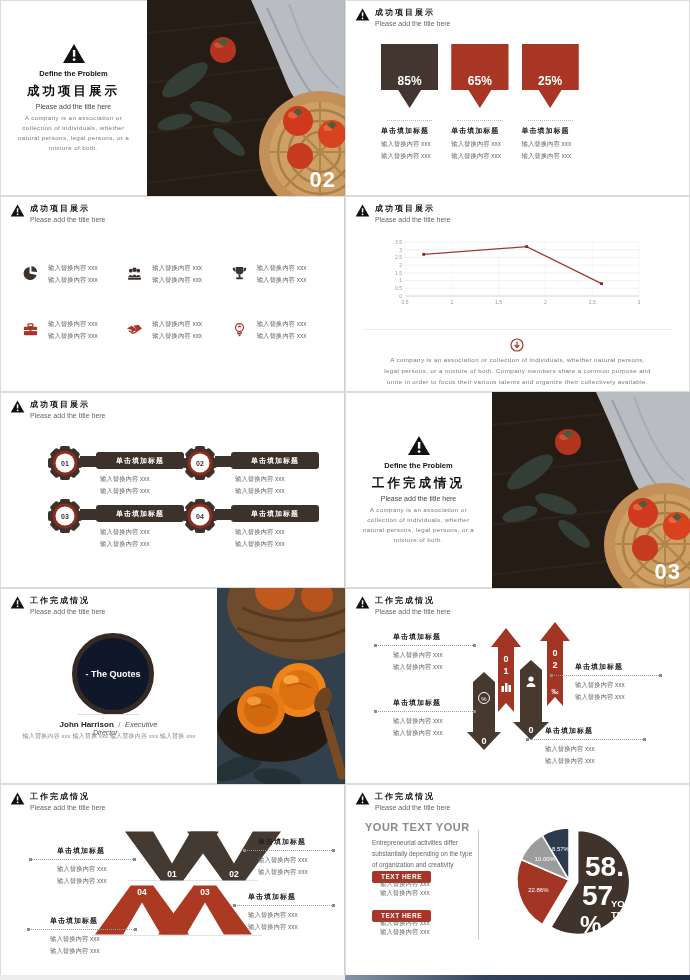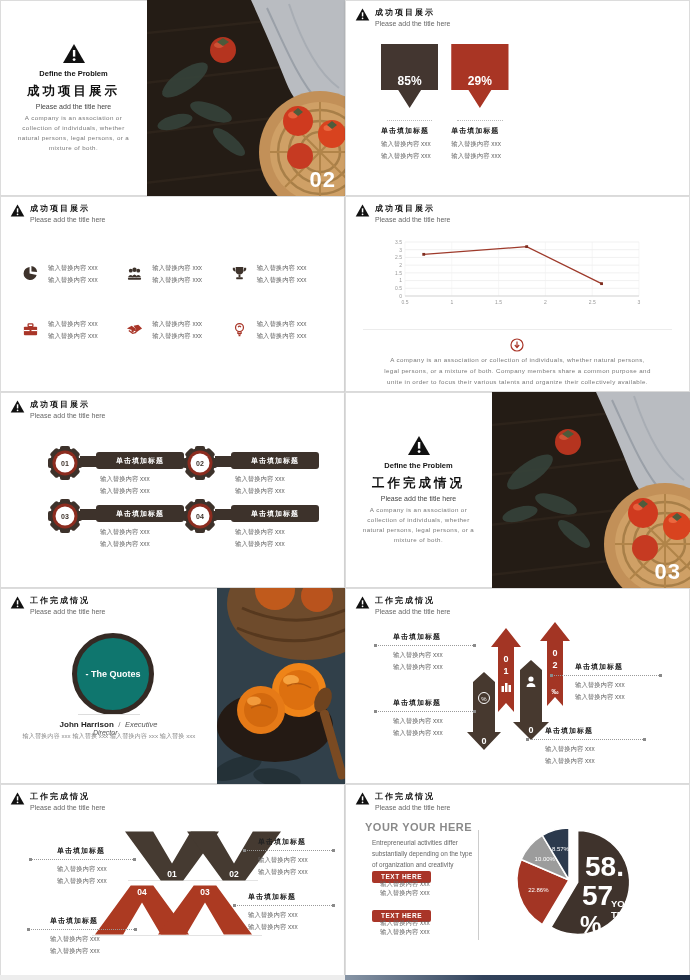--- a/index.html
+++ b/index.html
@@ -44,21 +44,21 @@
   .ico-cell svg{width:17px;height:17px;flex:none;}
 
   
   .gear-item{position:absolute;width:150px;height:52px;}
   .gear-item svg{position:absolute;left:0;top:0;width:46px;height:46px;}
   .gear-link{position:absolute;left:38px;top:16px;width:22px;height:11px;background:#3d322b;}
   .gear-banner{position:absolute;left:54px;top:12px;width:88px;height:17px;background:#3d322b;border-radius:3px;color:#fff;font-size:7px;font-weight:700;letter-spacing:1px;display:flex;align-items:center;justify-content:center;}
   .gear-lines{position:absolute;left:58px;top:33px;}
 
   
-  .q-circle{position:absolute;left:72px;top:45px;width:72px;height:72px;border-radius:50%;background:#0f766e;border:5px solid #352a24;display:flex;align-items:center;justify-content:center;}
+  .q-circle{position:absolute;left:72px;top:45px;width:72px;height:72px;border-radius:50%;background:#0f172a;border:5px solid #352a24;display:flex;align-items:center;justify-content:center;}
   .q-circle span{color:#fff;font-size:9px;font-weight:700;white-space:nowrap;}
 
   
   .arw-num{fill:#fff;font-size:9px;font-weight:700;text-anchor:middle;}
   .arw-ic{fill:#fff;font-size:6px;text-anchor:middle;}
 
   
   .pie-lbl{fill:#fff;font-size:6px;text-anchor:middle;}
   .pie-big{fill:#fff;font-weight:700;}
 
@@ -148,21 +148,30 @@
         <div class="bn" style="background:#433630">
               <span class="bn-pct">85%</span>
             </div>
         <div class="bn-sep"></div>
         <div class="bn-t">单击填加标题</div>
         <div class="small">输入替换内容 xxx</div>
         <div class="small">输入替换内容 xxx</div>
       </div>
       <div class="bn-col">
         <div class="bn" style="background:#a93524">
-              <span class="bn-pct">29%</span>
+              <span class="bn-pct">65%</span>
+            </div>
+        <div class="bn-sep"></div>
+        <div class="bn-t">单击填加标题</div>
+        <div class="small">输入替换内容 xxx</div>
+        <div class="small">输入替换内容 xxx</div>
+      </div>
+      <div class="bn-col">
+        <div class="bn" style="background:#a93524">
+              <span class="bn-pct">25%</span>
             </div>
         <div class="bn-sep"></div>
         <div class="bn-t">单击填加标题</div>
         <div class="small">输入替换内容 xxx</div>
         <div class="small">输入替换内容 xxx</div>
       </div>
     </div>
   </div>
 
   <div class="slide">
@@ -652,21 +661,21 @@
       <svg viewBox="0 0 24 21">
             <path d="M12 1 L23 20 H1 Z" fill="#111"></path>
             <rect x="10.9" y="7" width="2.4" height="6.6" fill="#fff"></rect>
             <circle cx="12.1" cy="16.6" r="1.4" fill="#fff"></circle>
           </svg>
       <div>
             <div class="hdr-title">工作完成情况</div>
       <div class="hdr-sub">Please add the title here</div>
           </div>
     </div>
-    <div style="position:absolute;left:20px;top:37px;font-size:11px;font-weight:700;color:#8a8a8a;letter-spacing:.5px">YOUR YOUR HERE</div>
+    <div style="position:absolute;left:20px;top:37px;font-size:11px;font-weight:700;color:#8a8a8a;letter-spacing:.5px">YOUR TEXT YOUR</div>
     <div style="position:absolute;left:27px;top:53px;width:103px;font-size:6.4px;color:#666;line-height:1.75">Entrepreneurial activities differ substantially depending on the type of organization and creativity involved</div>
     <div style="position:absolute;left:27px;top:81px"><span class="btn-red">TEXT HERE</span></div>
     <div style="position:absolute;left:35px;top:94px" class="small">输入替换内容 xxx</div>
     <div style="position:absolute;left:35px;top:103px" class="small">输入替换内容 xxx</div>
     <div style="position:absolute;left:27px;top:120px"><span class="btn-red">TEXT HERE</span></div>
     <div style="position:absolute;left:35px;top:133px" class="small">输入替换内容 xxx</div>
     <div style="position:absolute;left:35px;top:142px" class="small">输入替换内容 xxx</div>
     <div style="position:absolute;left:133px;top:46px;height:110px;border-left:1px solid #ccc"></div>
     <svg id="pie-svg" viewBox="-78 -72 172 156" style="position:absolute;left:146px;top:24px;width:172px;height:156px">
       <path d="M8.675773194876738 2.393942244720677 L8.675773194876742 -49.60605775527932 A52 52 0 1 1 -17.99098230525157 47.0356732942261 Z" fill="#3f332c" stroke="#fff" stroke-width="1.5"></path>

